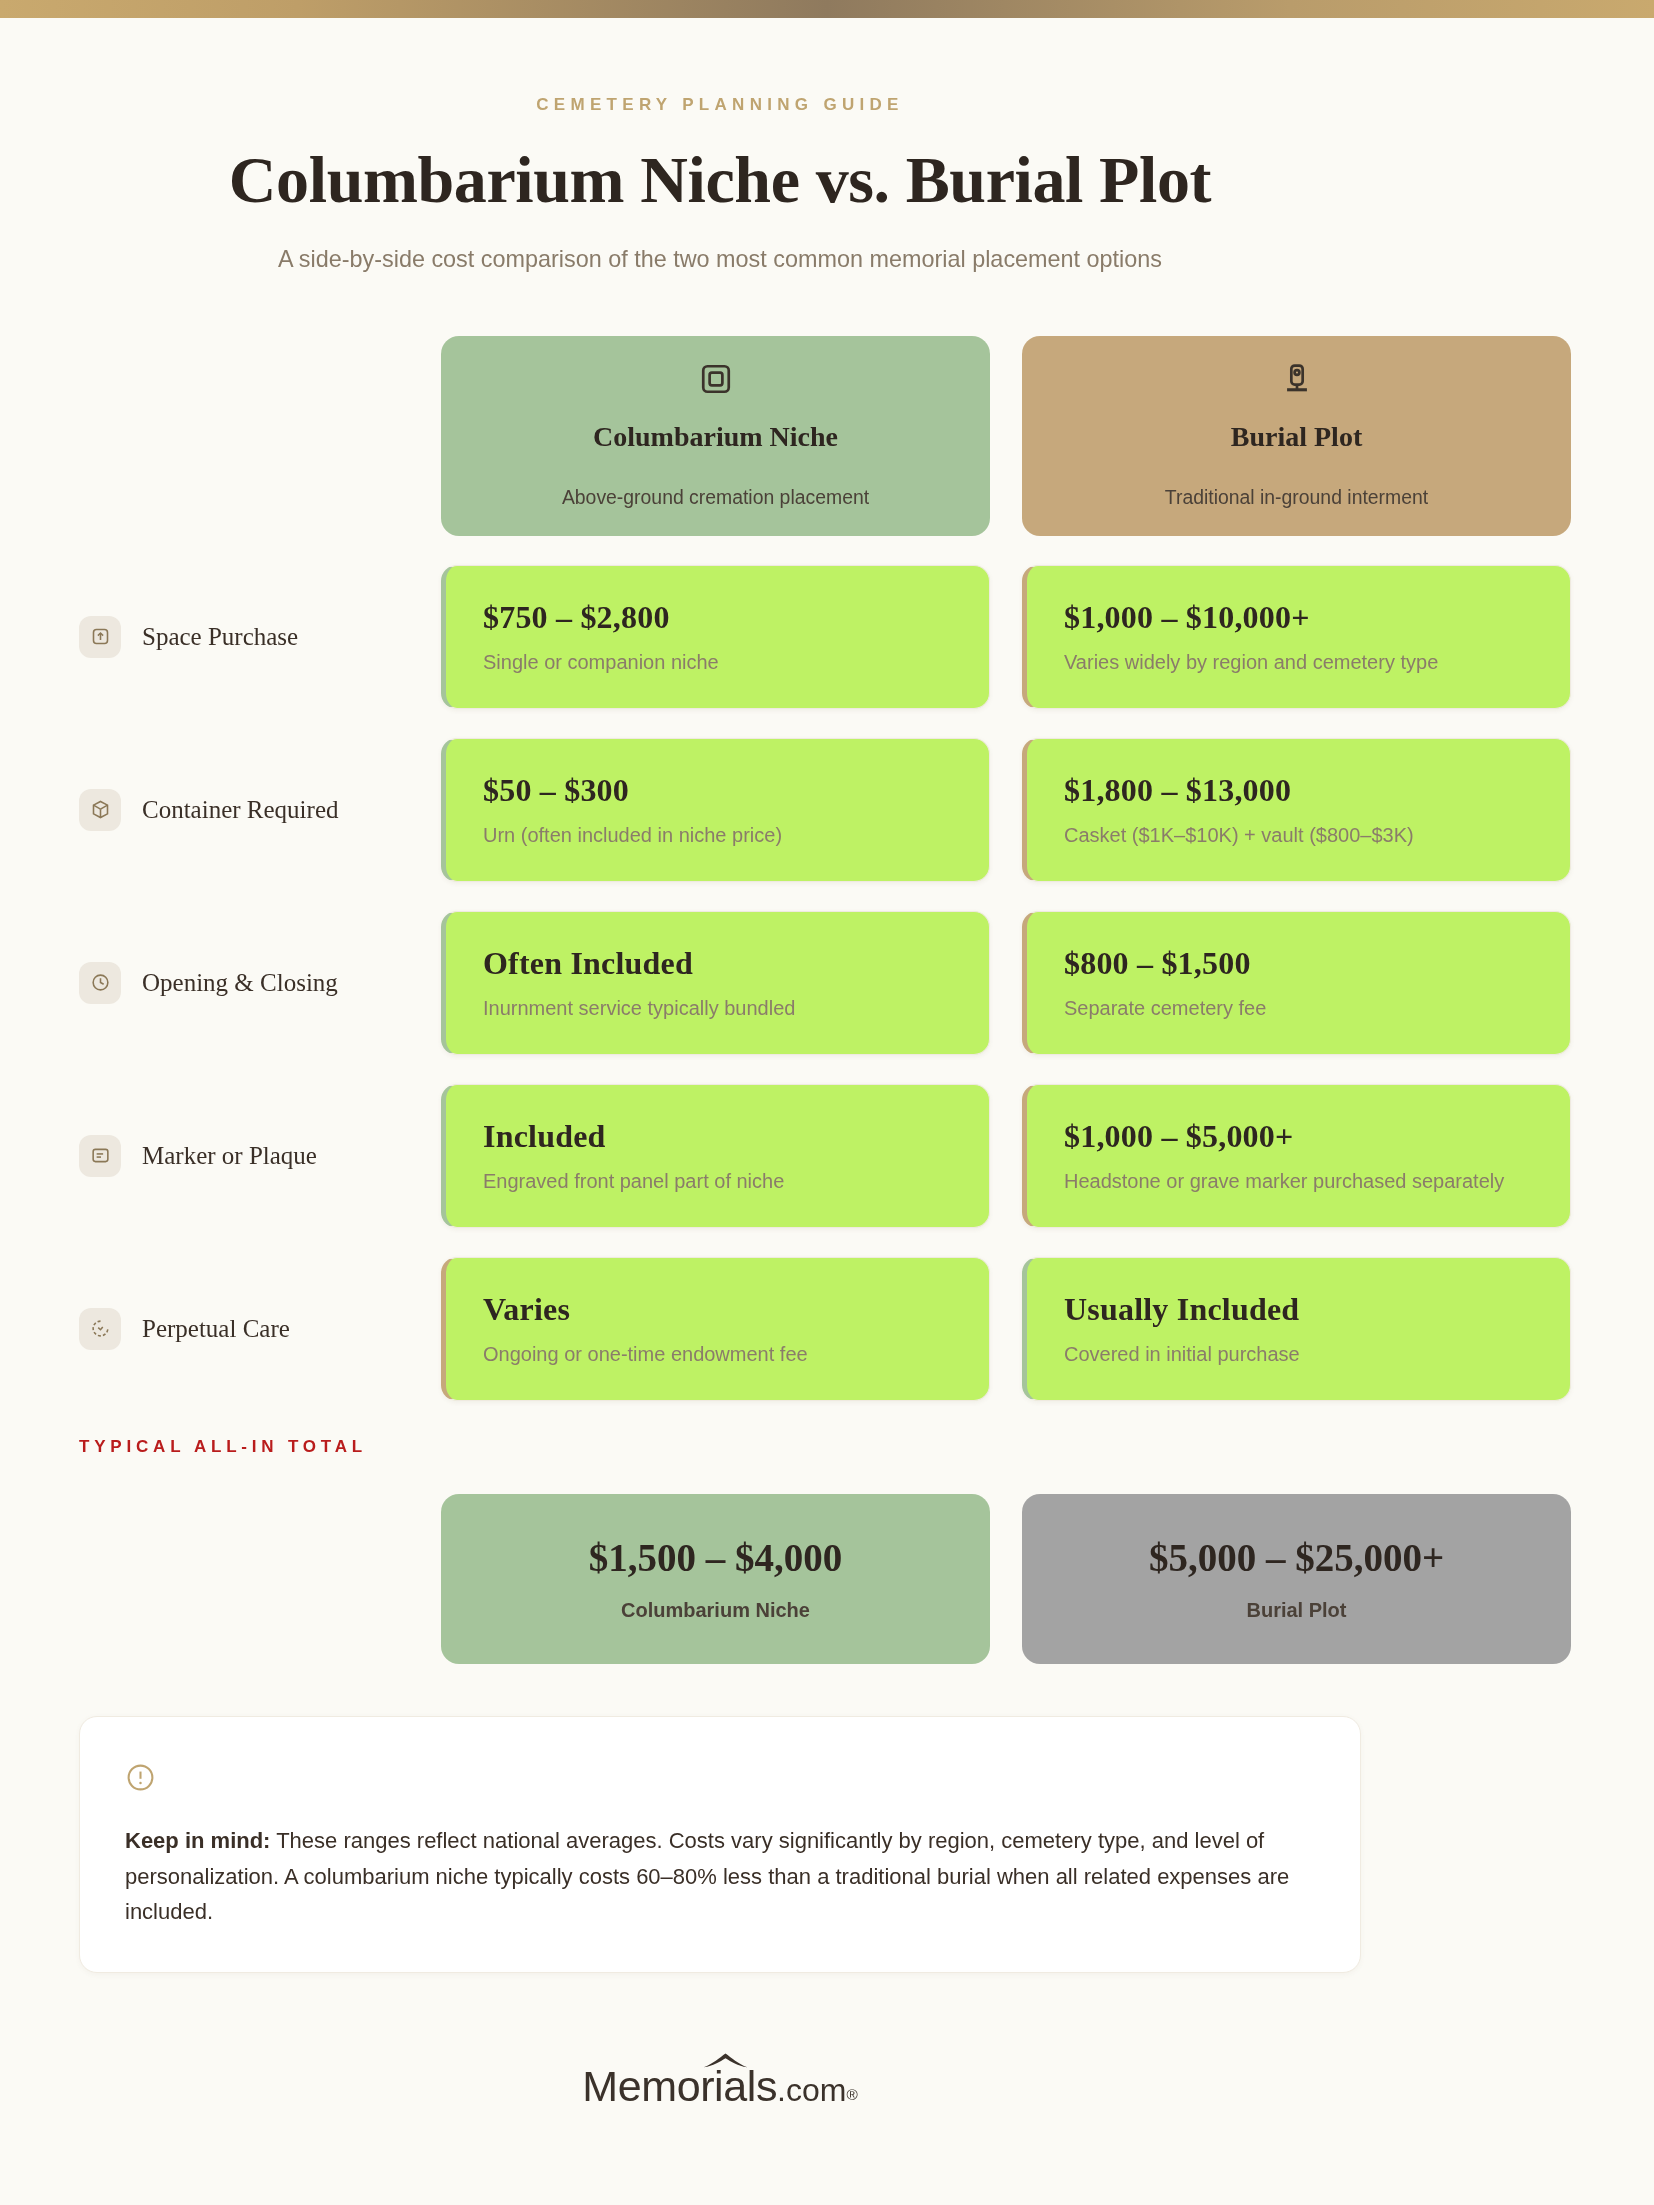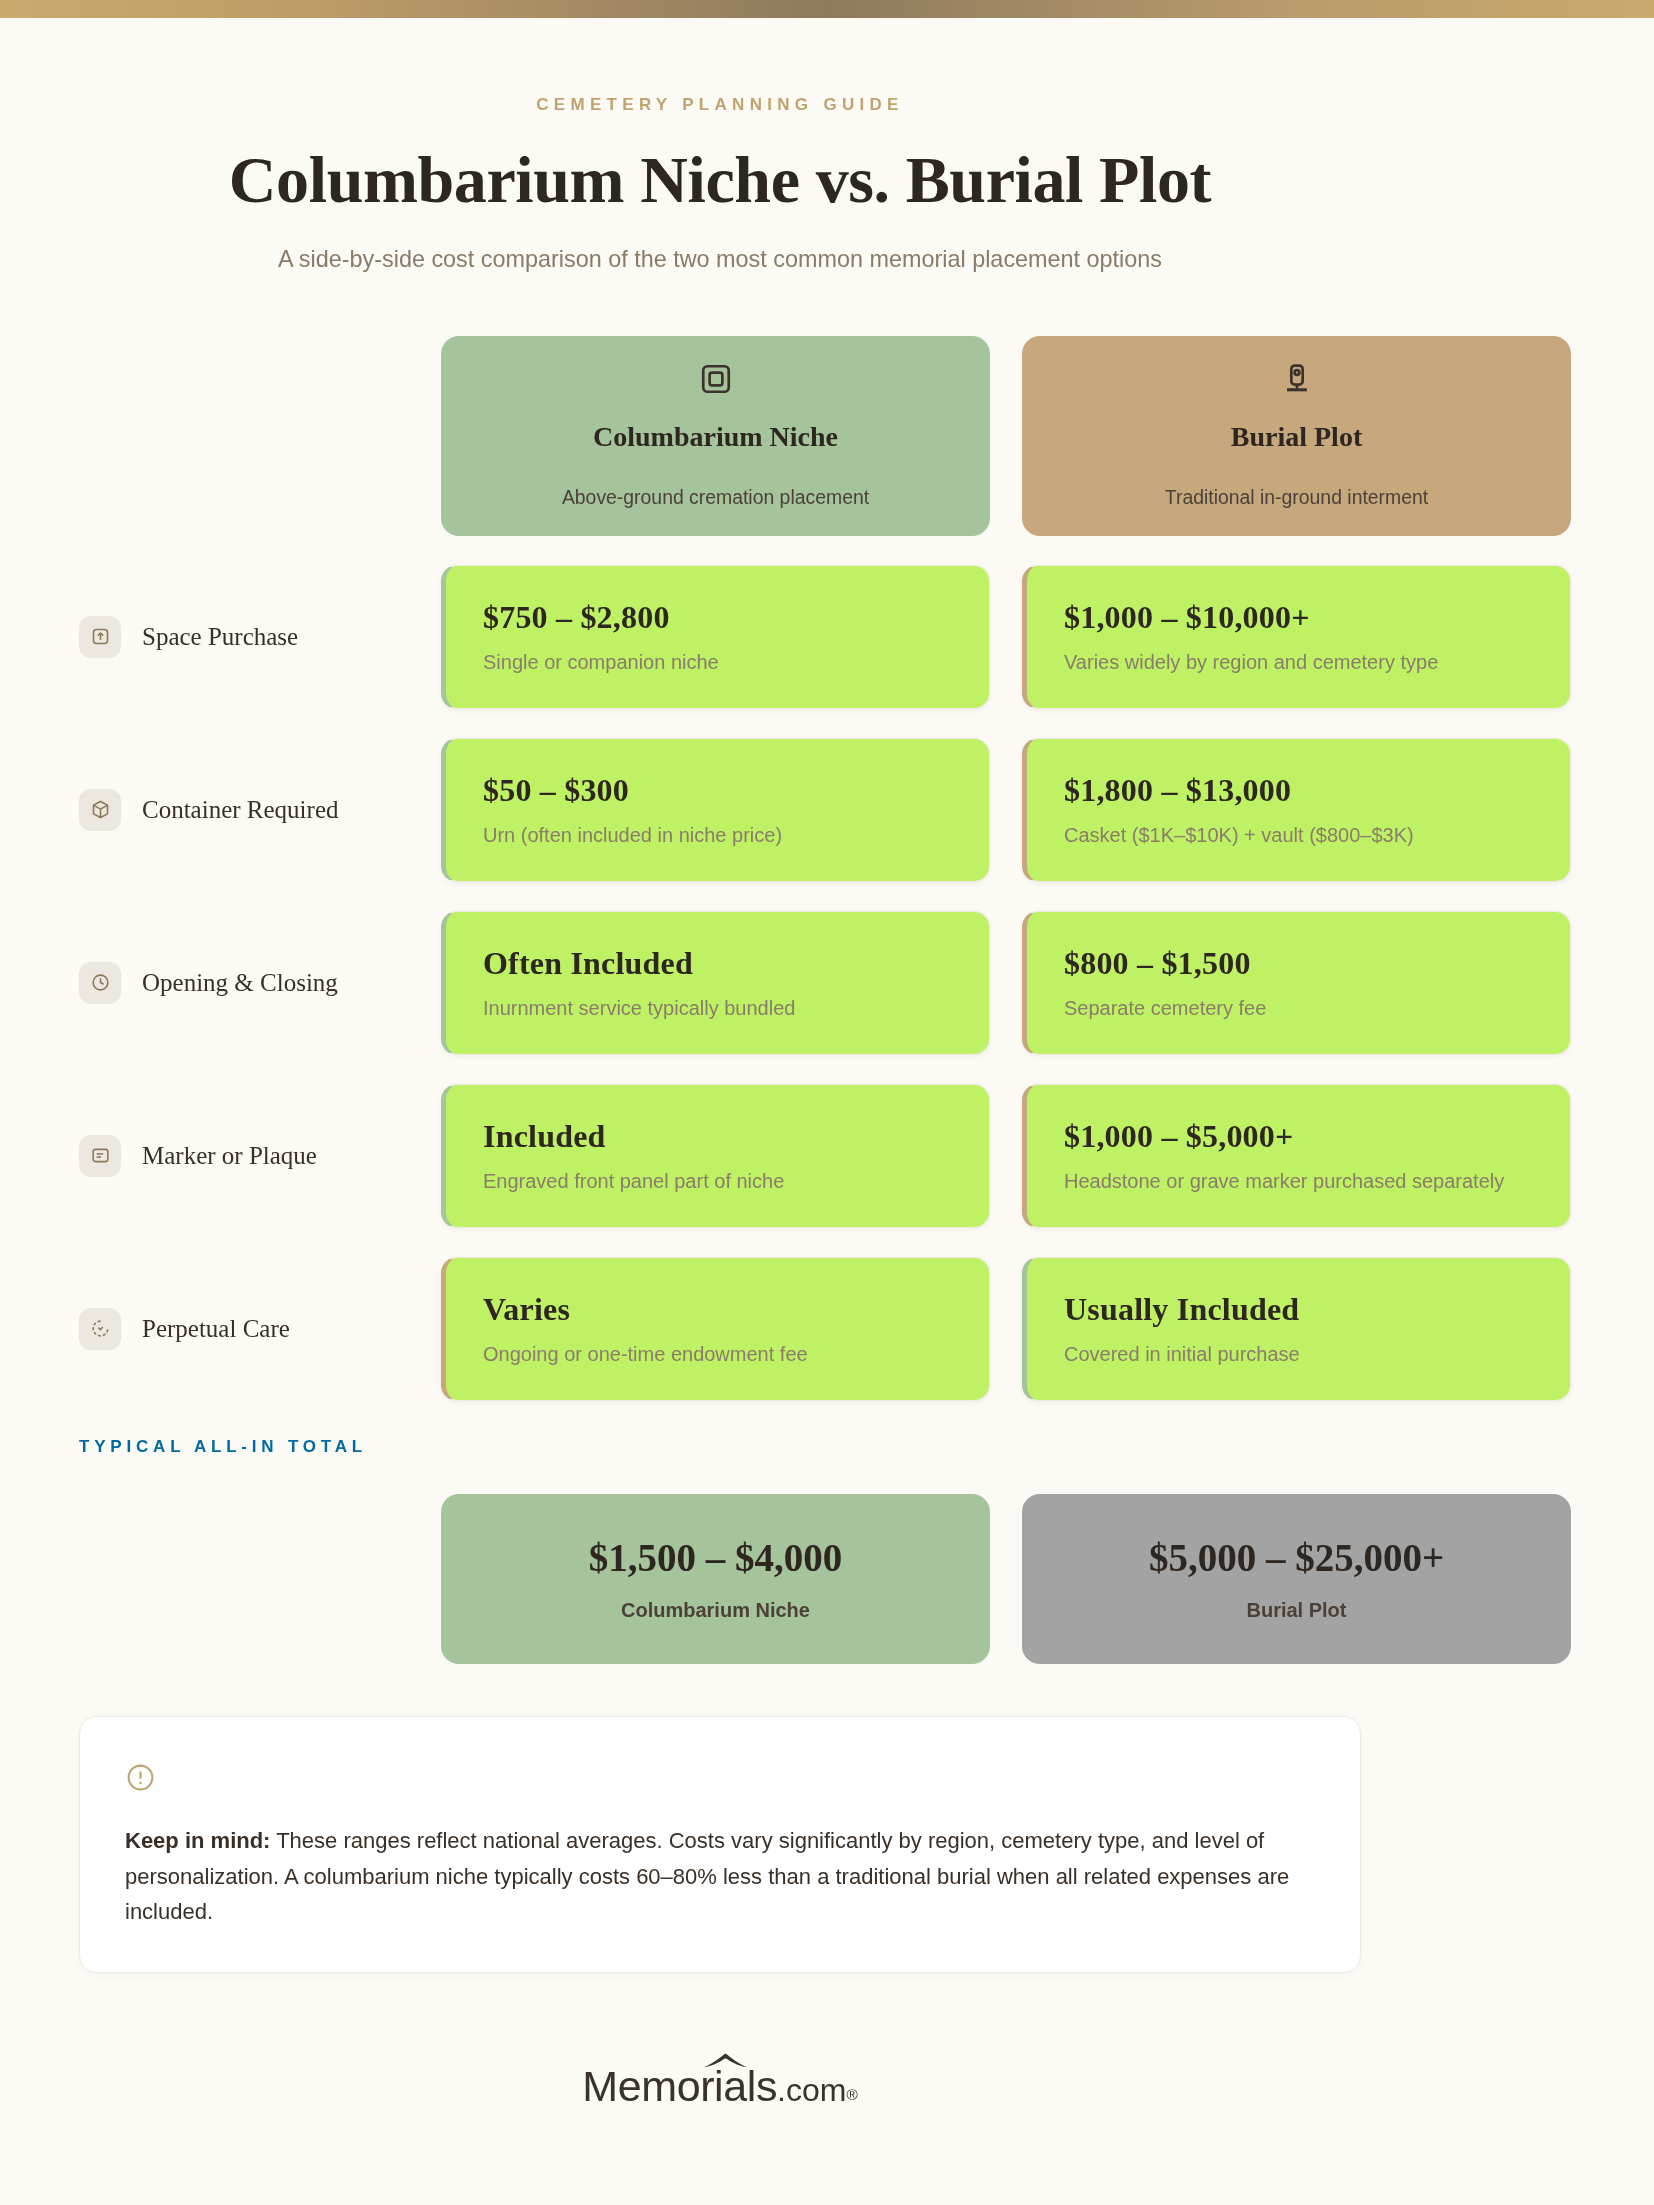--- a/index.html
+++ b/index.html
@@ -68,21 +68,21 @@
   .card.green-accent { border-left:5.7px solid #A5C49B; }
   .card.tan-accent   { border-left:5.7px solid #C6A87C; }
   .card .amount {
     font-family:"Liberation Serif", serif; font-weight:bold; font-size:32px; color:#2E2620;
     letter-spacing:0.2px;
   }
   .card .note { font-size:20px; color:#8A7C6A; margin-top:14.5px; }
 
   
   .totals-label {
-    letter-spacing:4.8px; font-size:17px; font-weight:bold; color:#0369a1;
+    letter-spacing:4.8px; font-size:17px; font-weight:bold; color:#b91c1c;
     padding-left:79px; margin-top:36px;
   }
   .totalrow { display:flex; margin-top:37px; }
   .totalcard {
     height:170px; border-radius:18px;
     display:flex; flex-direction:column; align-items:center; justify-content:center;
   }
   .totalcard.green { background:#A5C49B; }
   .totalcard.tan   { background:#a3a3a3; }
   .totalcard .tamount {

